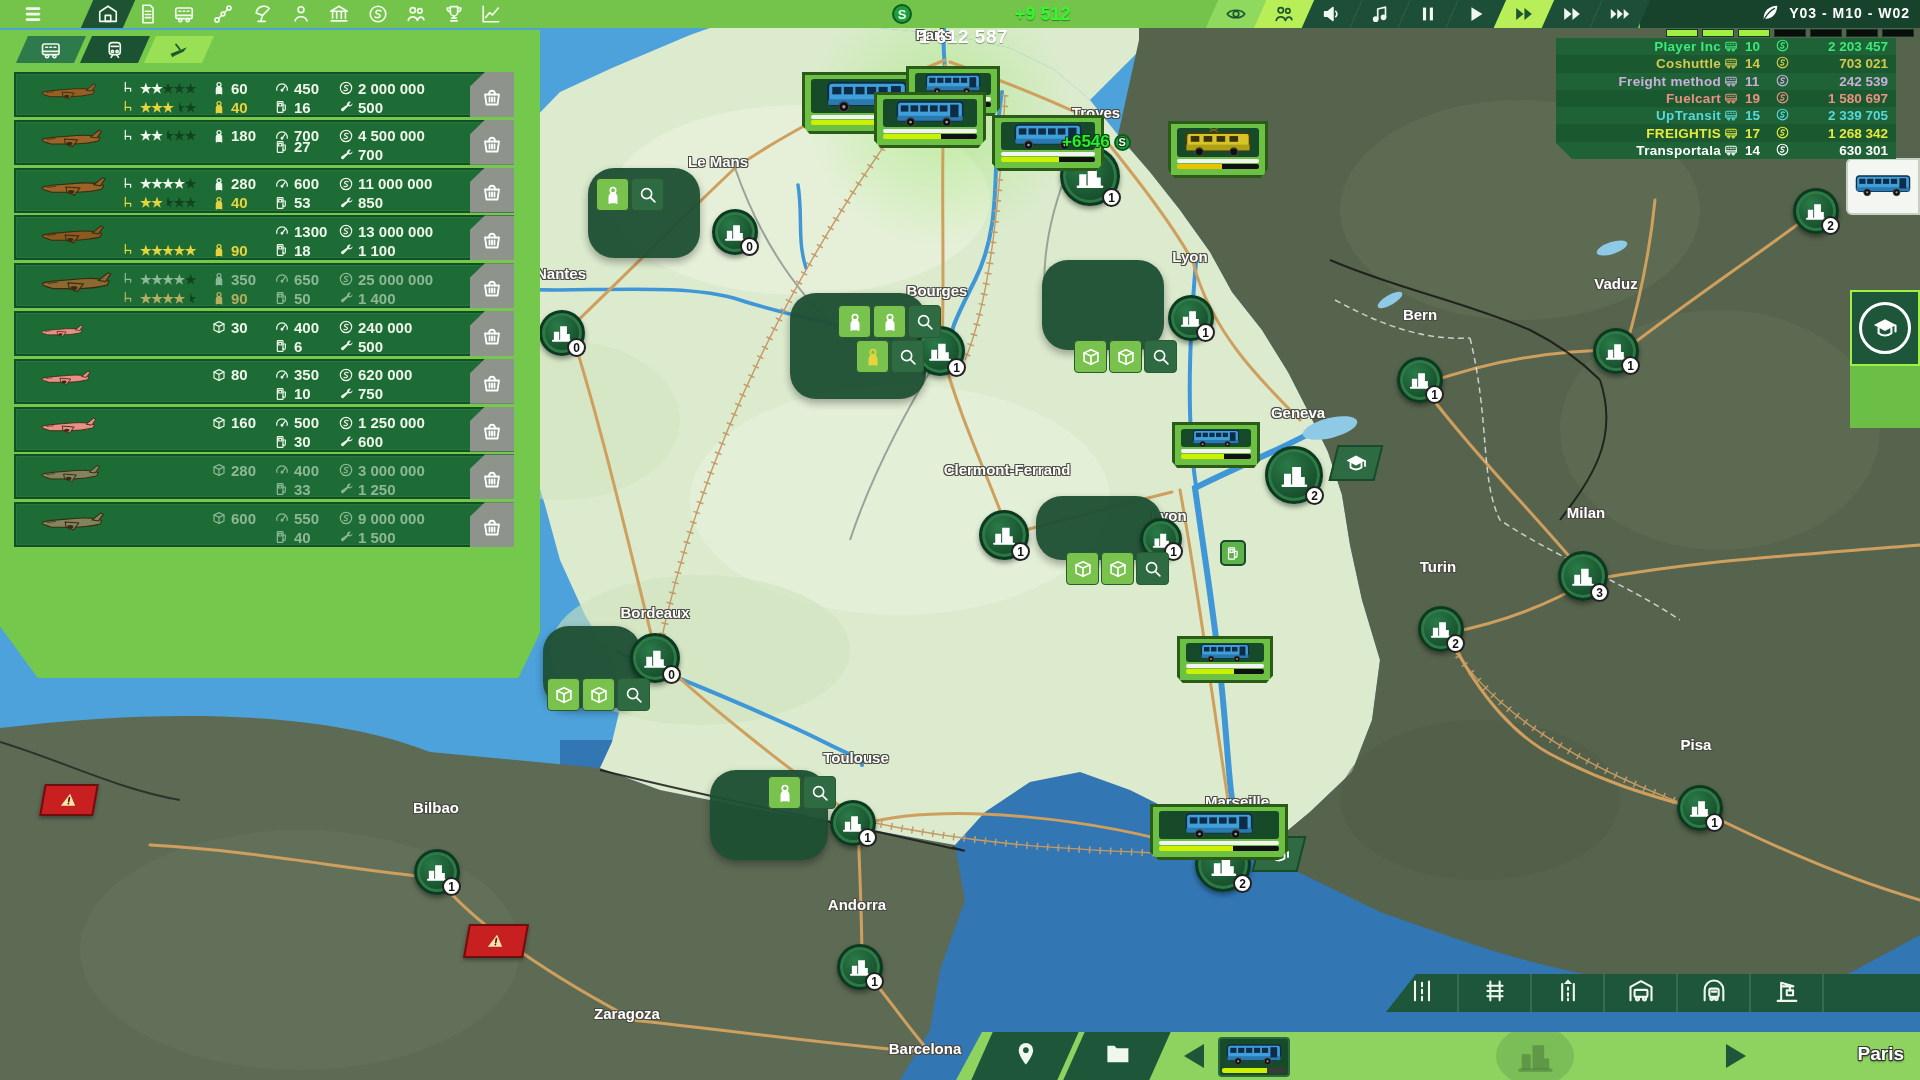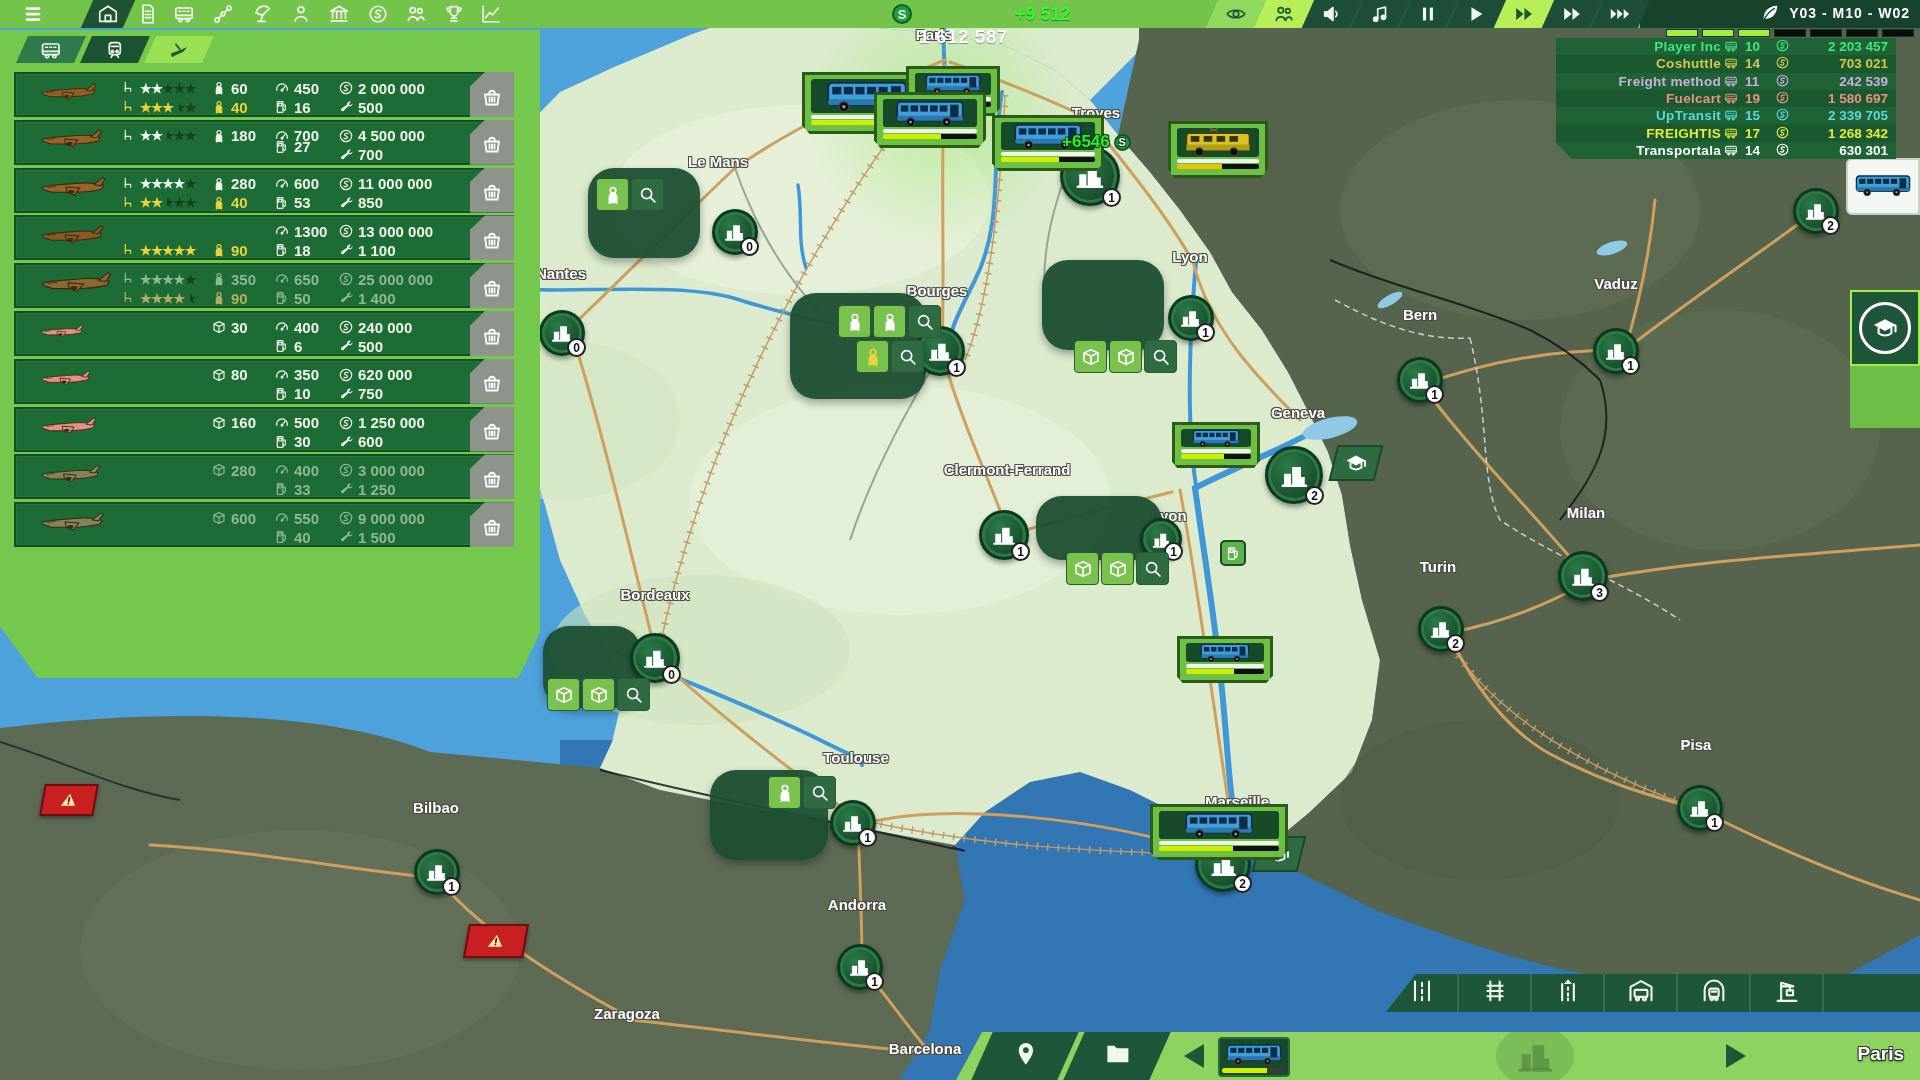--- a/index.html
+++ b/index.html
@@ -228,21 +228,21 @@
   <div id="map-layer" class="abs" style="left:0;top:0;width:1920px;height:1080px;z-index:5;">
       <div class="city-label" style="left: 934px; top: 26px;">Paris</div>
       <div class="city-label" style="left: 1096px; top: 104px;">Troyes</div>
       <div class="city-label" style="left: 718px; top: 153px;">Le Mans</div>
       <div class="city-label" style="left: 561px; top: 265px;">Nantes</div>
       <div class="city-label" style="left: 937px; top: 282px;">Bourges</div>
       <div class="city-label" style="left: 1190px; top: 248px;">Lyon</div>
       <div class="city-label" style="left: 1298px; top: 404px;">Geneva</div>
       <div class="city-label" style="left: 1007px; top: 461px;">Clermont-Ferrand</div>
       <div class="city-label" style="left: 1169px; top: 461px; margin-top: 46px;">Lyon</div>
-      <div class="city-label" style="left: 655px; top: 586px;">Bordeaux</div>
+      <div class="city-label" style="left: 655px; top: 604px;">Bordeaux</div>
       <div class="city-label" style="left: 856px; top: 749px;">Toulouse</div>
       <div class="city-label" style="left: 436px; top: 799px;">Bilbao</div>
       <div class="city-label" style="left: 857px; top: 896px;">Andorra</div>
       <div class="city-label" style="left: 627px; top: 1005px;">Zaragoza</div>
       <div class="city-label" style="left: 925px; top: 1040px;">Barcelona</div>
       <div class="city-label" style="left: 1420px; top: 306px;">Bern</div>
       <div class="city-label" style="left: 1616px; top: 275px;">Vaduz</div>
       <div class="city-label" style="left: 1586px; top: 504px;">Milan</div>
       <div class="city-label" style="left: 1438px; top: 558px;">Turin</div>
       <div class="city-label" style="left: 1696px; top: 736px;">Pisa</div>

